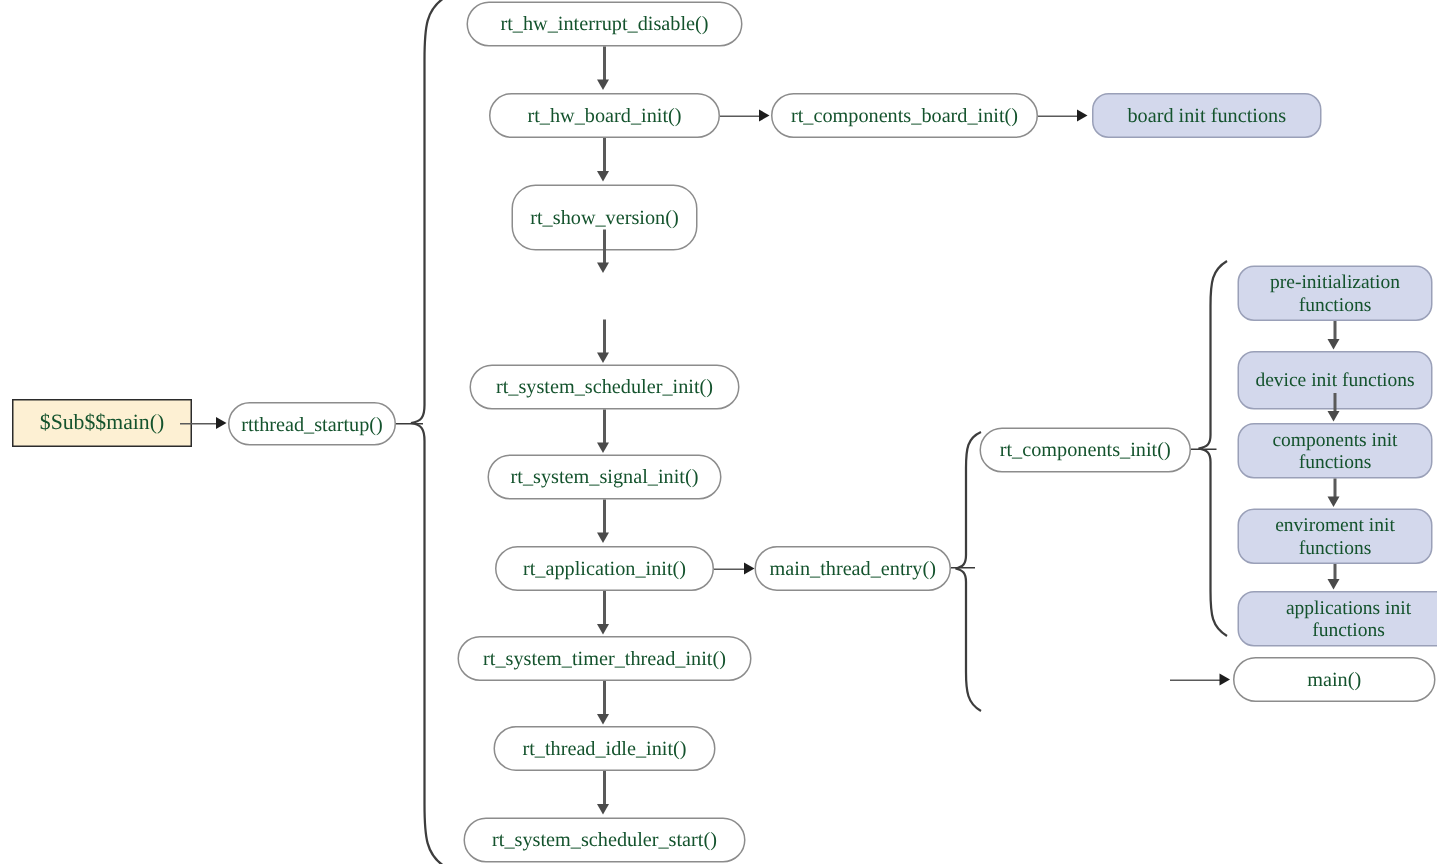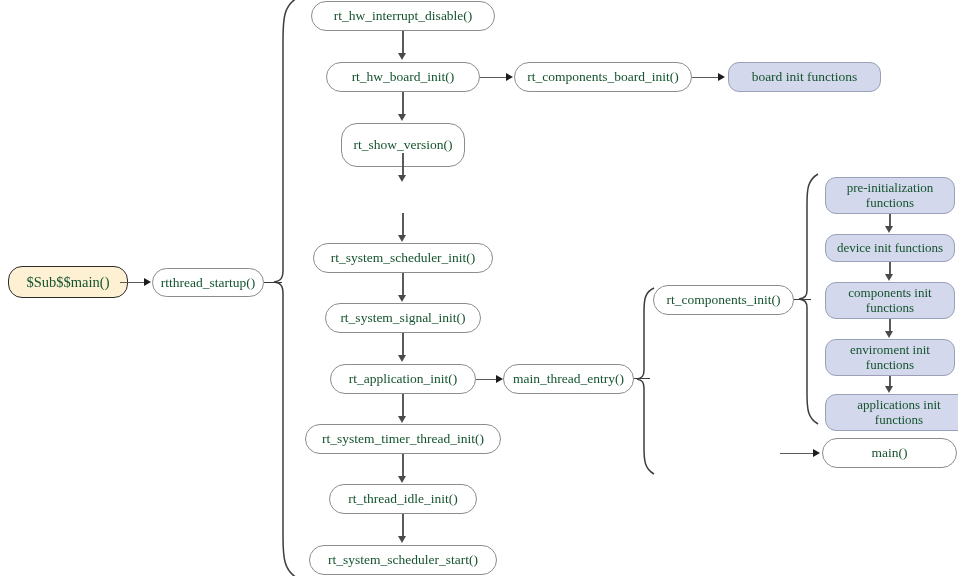--- a/index.html
+++ b/index.html
@@ -72,21 +72,21 @@
     position:absolute;
     height:1.4px;
     background:#3a3a3a;
   }
 </style>
 </head>
 <body>
 
 <div id="canvas">
 
-  <div class="node cream" style="left:8px;top:266px;width:120px;height:32px;font-size:14.5px;border-radius:14px;">$Sub$$main()</div>
+  <div class="node cream" style="left:8px;top:266px;width:120px;height:32px;font-size:14.5px;">$Sub$$main()</div>
 
   <div class="hline" style="left:120px;top:281.5px;width:25px;"></div>
   <div class="arrow-right" style="left:144px;top:277.5px;"></div>
 
   <div class="node rounded" style="left:152px;top:268px;width:112px;height:29px;font-size:13.5px;">rtthread_startup()</div>
 
   <div class="stub" style="left:264px;top:282px;width:18px;"></div>
 
   <div class="brace" style="left:272px;top:-4px;width:26px;height:584px;">
     <svg width="26" height="584" viewBox="0 0 26 584">
@@ -162,21 +162,21 @@
       <path d="M20 2 C10 8, 9 16, 9 32 L9 118 C9 124, 7 126, 1 127
                C7 128, 9 130, 9 136 L9 222 C9 238, 10 246, 20 252" fill="none" stroke="#3d3d3d" stroke-width="1.5"></path>
     </svg>
   </div>
 
   <div class="node blue" style="left:825px;top:177px;width:130px;height:37px;font-size:13px;">pre-initialization
 functions</div>
   <div class="vline" style="left:889px;top:214px;height:14px;"></div>
   <div class="arrow-down" style="left:885px;top:226px;"></div>
 
-  <div class="node blue" style="left:825px;top:234px;width:130px;height:28px;font-size:13px;">device init functions</div>
+  <div class="node blue" style="left:825px;top:234px;width:130px;height:39px;font-size:13px;">device init functions</div>
   <div class="vline" style="left:889px;top:262px;height:14px;"></div>
   <div class="arrow-down" style="left:885px;top:274px;"></div>
 
   <div class="node blue" style="left:825px;top:282px;width:130px;height:37px;font-size:13px;">components init
 functions</div>
   <div class="vline" style="left:889px;top:319px;height:14px;"></div>
   <div class="arrow-down" style="left:885px;top:331px;"></div>
 
   <div class="node blue" style="left:825px;top:339px;width:130px;height:37px;font-size:13px;">enviroment init
 functions</div>

